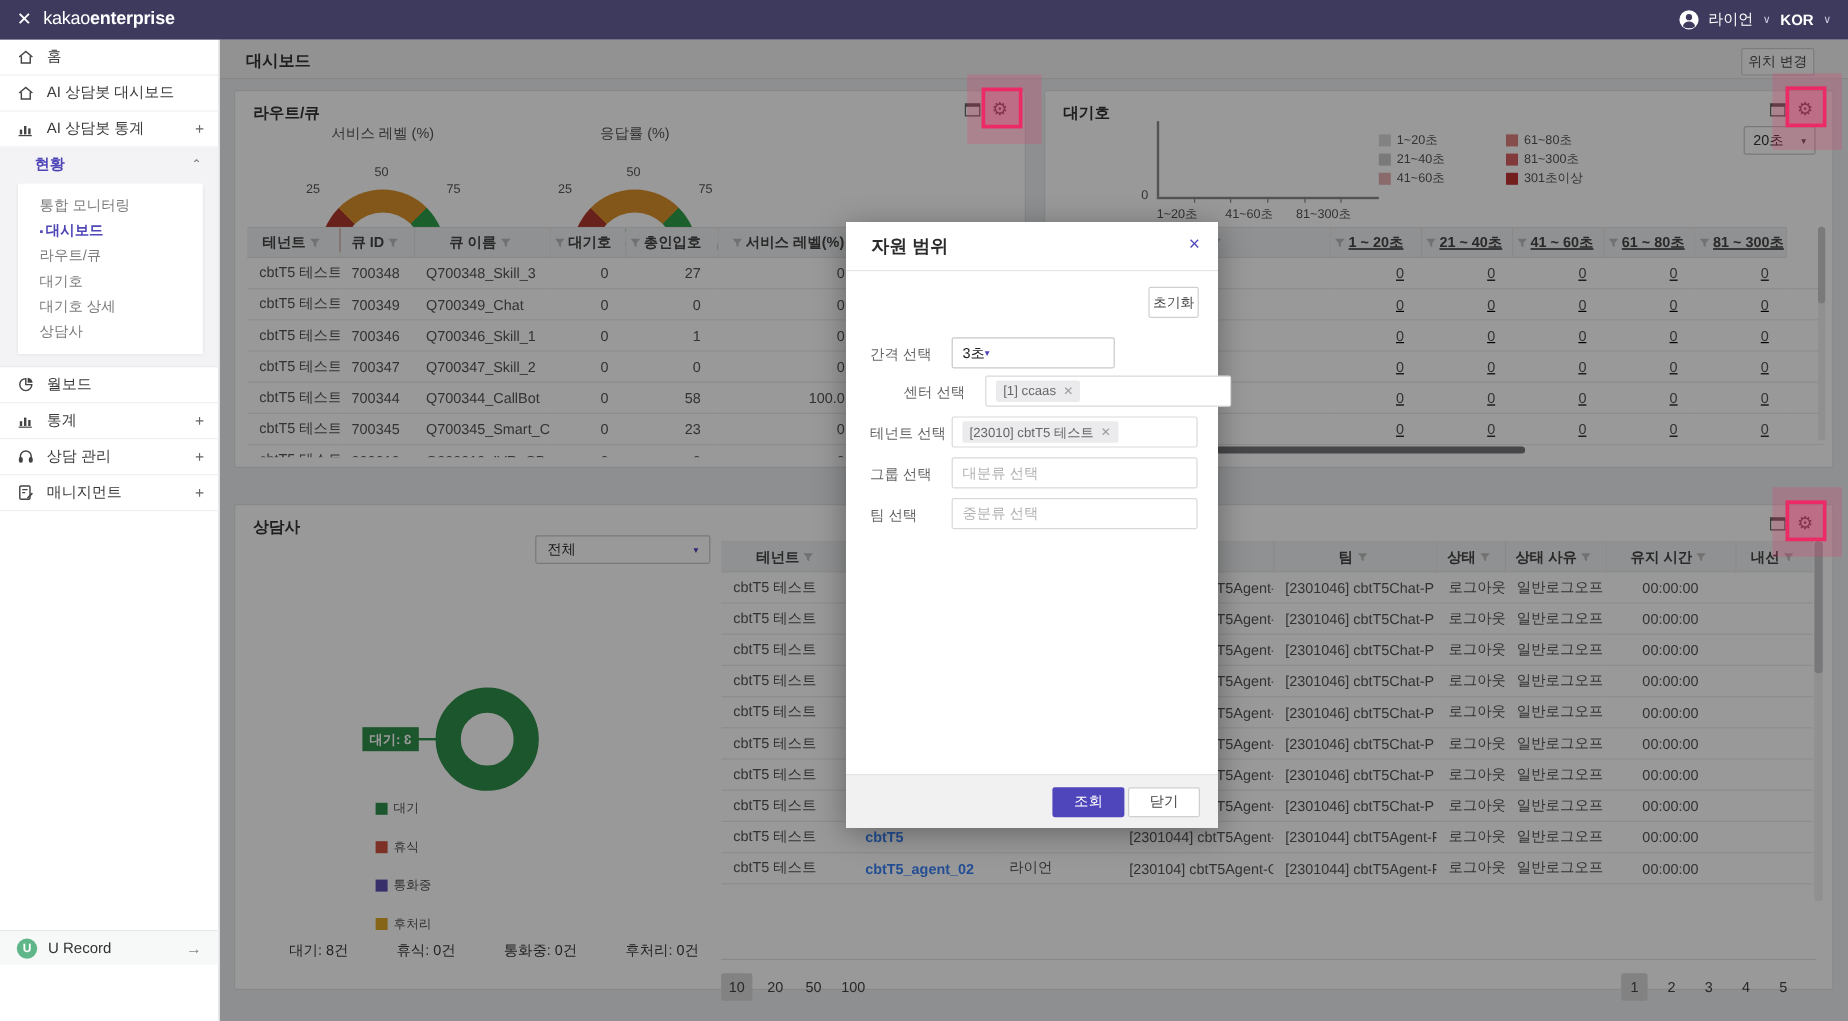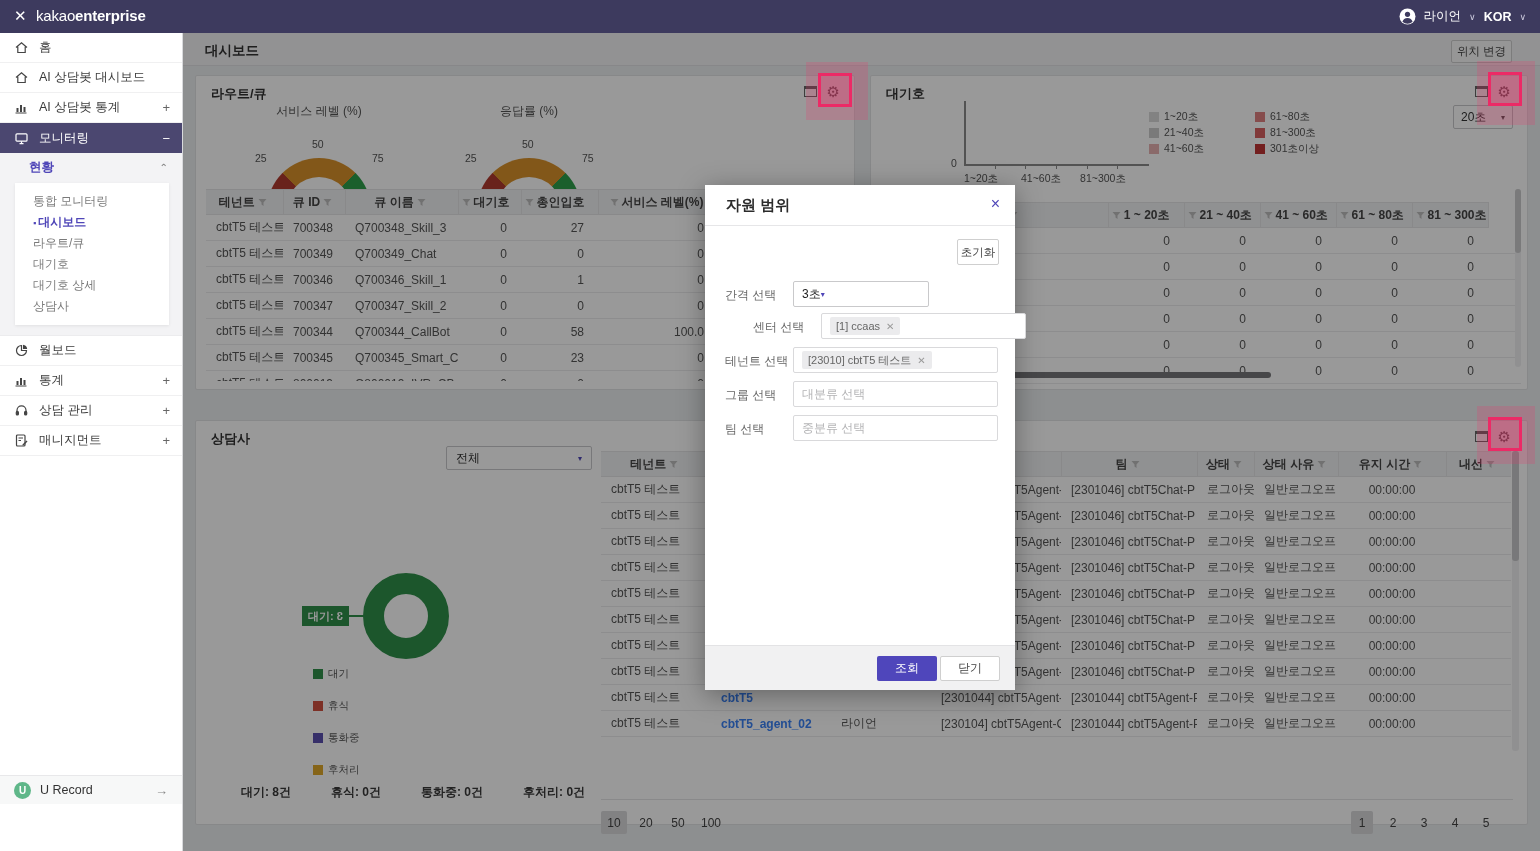--- a/index.html
+++ b/index.html
@@ -87,33 +87,33 @@
   #w-chart .y-axis { position:absolute; left:93px; top:25px; width:1.5px; height:63px; background:#8a8a8a; }
   #w-chart .x-axis { position:absolute; left:93px; top:88px; width:185px; height:1.5px; background:#8a8a8a; }
   #w-chart .tick { position:absolute; top:89px; width:1px; height:4px; background:#8a8a8a; }
   #w-chart .zero { position:absolute; left:80px; top:81px; font-size:10.5px; color:#555; }
   #w-chart .xlab { position:absolute; top:96px; width:70px; text-align:center; font-size:10.5px; color:#555; }
   #w-legend { position:absolute; left:278px; top:33px; display:grid; grid-template-columns:56px auto; grid-auto-flow:column; grid-template-rows:repeat(3,16px); column-gap:50px; }
   #w-legend .lg, #a-legend .lg { display:flex; align-items:center; font-size:10.5px; color:#555; white-space:nowrap; }
   #w-legend .lg i, #a-legend .lg i { width:10px; height:10px; margin-right:5px; display:inline-block; }
   #w-interval { position:absolute; right:14px; top:29px; width:60px; height:24px; border:1px solid #c9c9cb; border-radius:2px; background:#fff; display:flex; align-items:center; justify-content:space-between; padding:0 7px; font-size:12px; color:#333; cursor:pointer; }
   #w-interval .car { font-size:8px; color:#555; }
-  #waiting-table-wrap { position:absolute; left:10px; top:126px; width:640px; height:182px; overflow:hidden; }
+  #waiting-table-wrap { position:absolute; left:10px; top:113px; width:640px; height:182px; overflow:hidden;text-decoration:underline; }
   #w-hscroll { position:absolute; left:10px; top:296px; width:390px; height:6px; background:#77777a; border-radius:3px; }
   #w-vscroll { position:absolute; right:6px; top:113px; width:6px; height:178px; background:#f1f1f2; border-radius:3px; }
   #w-vscroll .thumb { width:6px; height:64px; background:#cccccd; border-radius:3px; }
 
   
   #a-filter { position:absolute; left:250px; top:25px; width:146px; height:24px; border:1px solid #c9c9cb; border-radius:2px; background:#fff; display:flex; align-items:center; justify-content:space-between; padding:0 9px; font-size:12px; color:#333; cursor:pointer; }
   #a-filter .car { font-size:8px; color:#4f46b8; }
   #donut { position:absolute; left:167px; top:152px; width:86px; height:86px; border:21px solid #2f8f4a; border-radius:50%; }
   #donut-label { position:absolute; left:106px; top:185px; height:20px; background:#2f8f4a; color:#fff; font-size:11px; font-weight:700; display:flex; align-items:center; padding:0 6px; }
   #donut-line { position:absolute; left:144px; top:194px; width:24px; height:2px; background:#2f8f4a; }
   #a-legend { position:absolute; left:117px; top:246px; display:flex; gap:18px;flex-direction:column; }
-  #a-stats { position:absolute; left:45px; top:363px; display:flex; gap:40px; font-size:12px; font-weight:700; color:#3a3a3a; }
+  #a-stats { position:absolute; left:45px; top:363px; display:flex; gap:40px; font-size:12px; font-weight:400; color:#3a3a3a; }
   #agent-table-wrap { position:absolute; left:405px; top:30px; width:910px; height:315px; overflow:hidden; }
   #a-vscroll { position:absolute; right:8px; top:30px; width:7px; height:300px; background:#f1f1f2; border-radius:3px; }
   #a-vscroll .thumb { width:7px; height:110px; background:#c9c9cb; border-radius:3px; }
   #a-pagesize { position:absolute; left:405px; top:390px; display:flex; gap:6px; }
   #a-pagesize .ps { min-width:26px; height:23px; display:flex; align-items:center; justify-content:center; font-size:12px; color:#444; border-radius:2px; cursor:pointer; padding:0 4px; }
   #a-pagesize .ps.active { background:#d9d9db; }
   #a-pagination { position:absolute; right:30px; top:390px; display:flex; gap:9px; }
   #a-pagination .pg { width:22px; height:23px; display:flex; align-items:center; justify-content:center; font-size:12px; color:#444; border-radius:2px; cursor:pointer; }
   #a-pagination .pg.active { background:#d9d9db; }
   #a-divider { position:absolute; left:405px; top:378px; width:912px; height:1px; background:#e5e5e7; }
@@ -194,30 +194,20 @@
     <span class="ic">
         <svg class="icn" width="15" height="15" viewBox="0 0 15 15" fill="#444">
           <rect x="2.5" y="8" width="2" height="4"></rect>
           <rect x="6" y="5" width="2" height="7"></rect>
           <rect x="9.5" y="7" width="2" height="5"></rect>
           <rect x="1.5" y="12.5" width="11" height="1"></rect>
         </svg>
       </span>
     <span class="lbl">AI 상담봇 통계</span>
     <span class="expand">+</span>
-  </div>
-  <div class="side-item active">
-    <span class="ic">
-        <svg class="icn" width="15" height="15" viewBox="0 0 15 15" fill="none" stroke="#fff" stroke-width="1.2">
-          <rect x="2" y="2.8" width="11" height="7.4" rx="1"></rect>
-          <path d="M5.5 12.6h4M7.5 10.2v2.4"></path>
-        </svg>
-      </span>
-    <span class="lbl">모니터링</span>
-    <span class="expand">−</span>
   </div>
   <div id="side-section">
     <div class="section-head">
       <span class="lbl">현황</span>
       <span class="chevup">⌃</span>
     </div>
     <div id="submenu">
         <div class="sub-item">통합 모니터링</div>
         <div class="sub-item active">대시보드</div>
         <div class="sub-item">라우트/큐</div>

